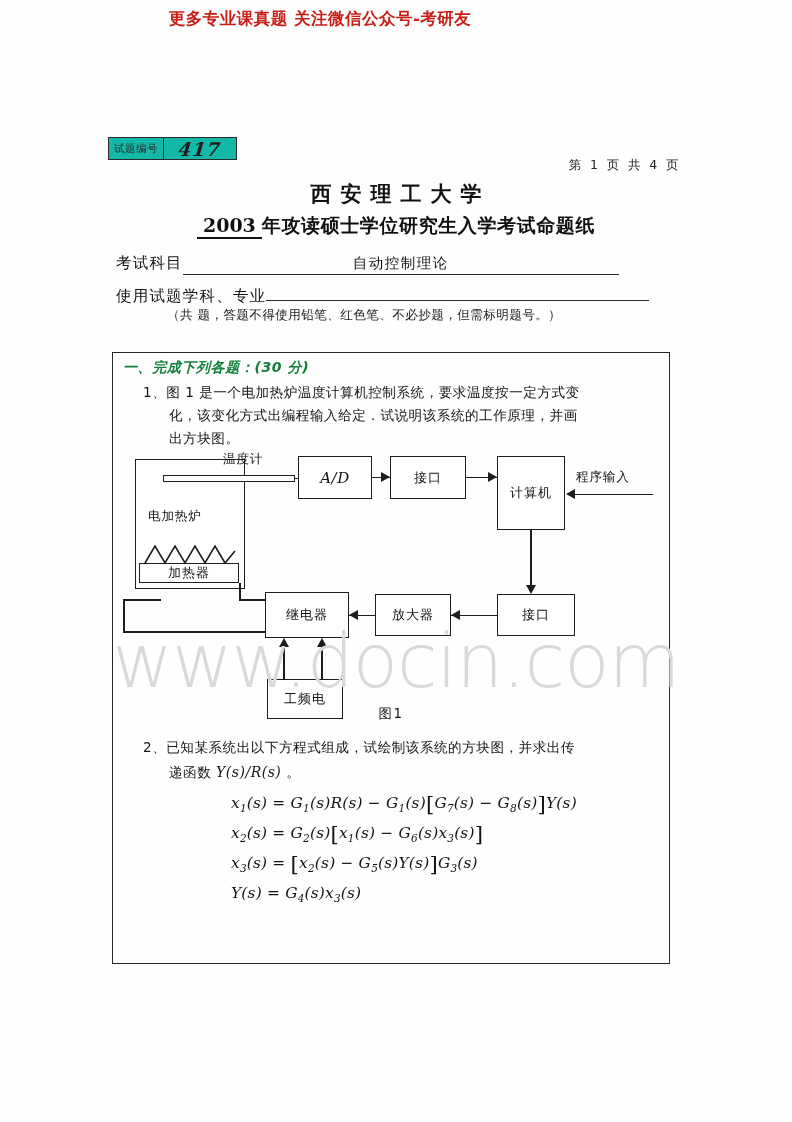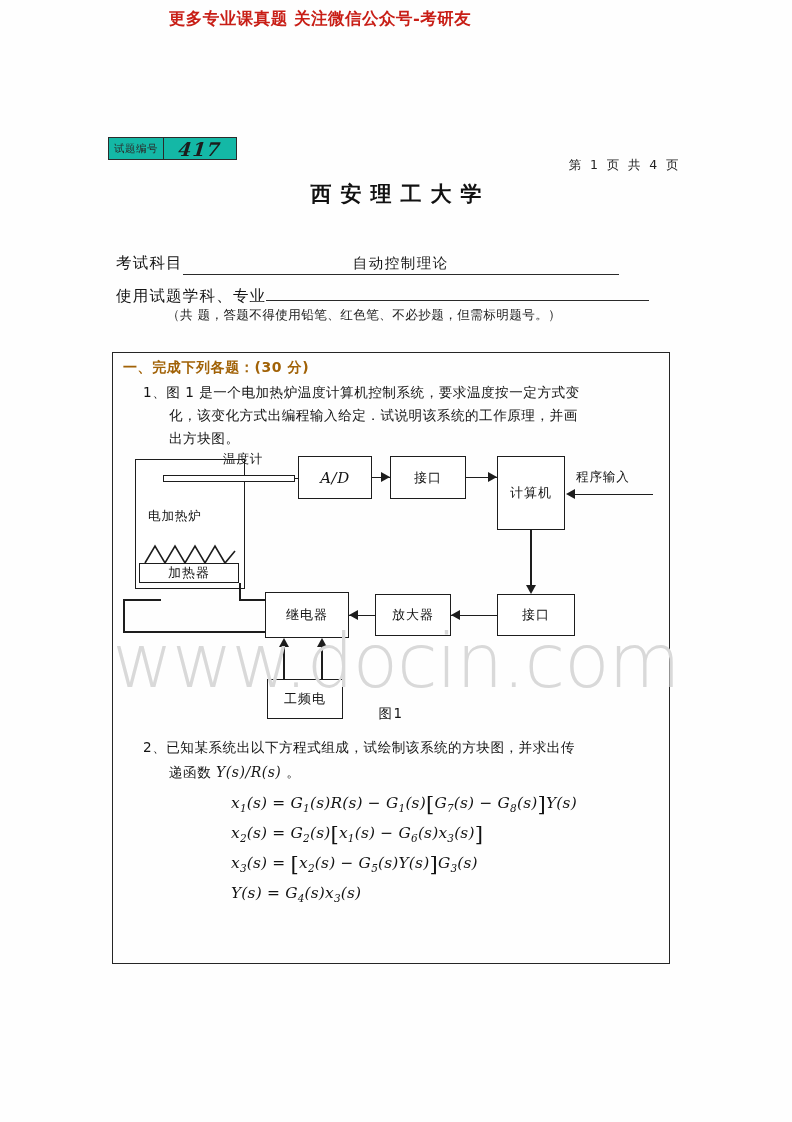--- a/index.html
+++ b/index.html
@@ -170,22 +170,23 @@
     background: transparent;
   }
 
   .section-heading {
     position: absolute;
     left: 10px;
     top: 6px;
     font-size: 14px;
     font-weight: bold;
     letter-spacing: 0.6px;
-    color: #a16207;
-    white-space: nowrap;
+    color: #15803d;
+    white-space: nowrap;
+    font-style: italic;
   }
 
   .q1-block {
     position: absolute;
     left: 30px;
     top: 28px;
     width: 512px;
   }
   .q1-line {
     font-size: 13.6px;
@@ -355,20 +356,23 @@
 
   <div class="exam-no-box">
     <div class="exam-no-label">试题编号</div>
     <div class="exam-no-value">417</div>
   </div>
 
   <div class="page-counter">第 1 页  共 4 页</div>
 
   <div class="university-title">西安理工大学</div>
 
+  <div class="paper-line">
+    <span class="paper-year">2003</span><span class="paper-rest">年攻读硕士学位研究生入学考试命题纸</span>
+  </div>
 
   <div class="field-row subject">
     <span class="field-label">考试科目</span>
     <span class="field-underline">自动控制理论</span>
   </div>
 
   <div class="field-row major">
     <span class="field-label">使用试题学科、专业</span>
     <span class="field-underline"></span>
   </div>

